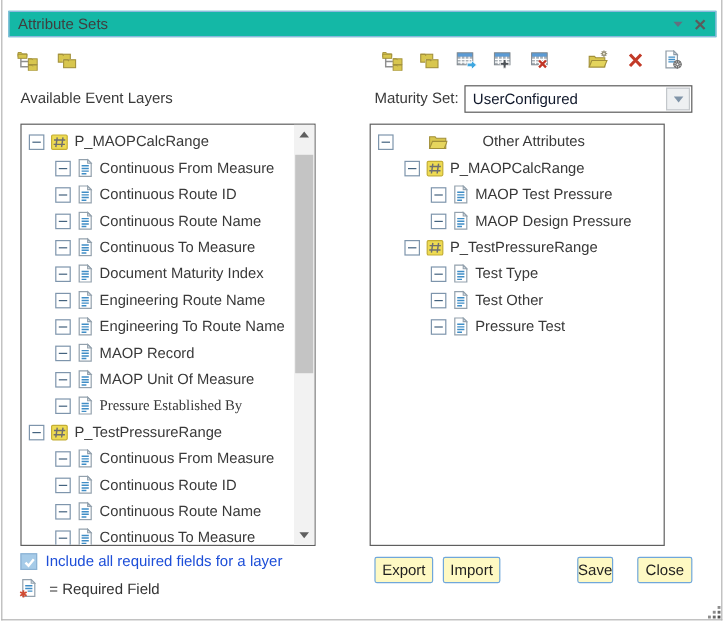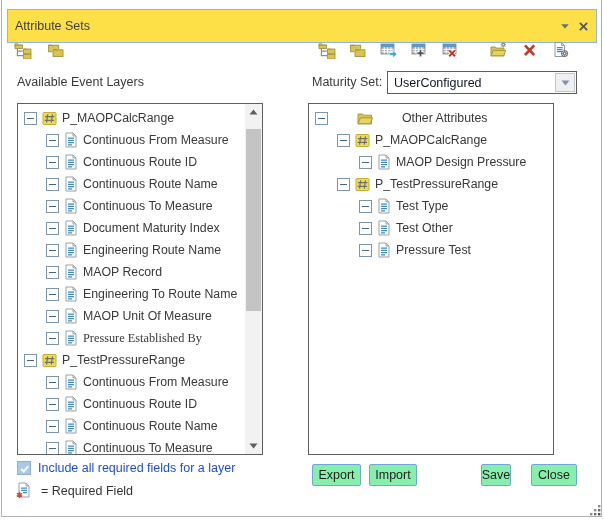--- a/index.html
+++ b/index.html
@@ -3,22 +3,22 @@
 <meta charset="utf-8">
 <style>
   html,body{margin:0;padding:0;}
   body{
     width:604px;height:521px;position:relative;background:#ffffff;
     font-family:"Liberation Sans", sans-serif;color:#3c3c3c;overflow:hidden;
   }
   .frame{position:absolute;left:1px;top:0;width:601px;height:517px;
     border:1px solid #b3b3b3;border-top:none;box-sizing:border-box;pointer-events:none;}
   
-  .titlebar{position:absolute;left:7px;right:7px;top:9px;height:34px;
-    background:#fde047;border:1px solid #8cb8df;box-sizing:border-box;
+  .titlebar{position:absolute;left:7px;right:7px;top:9px;height:22px;
+    background:#14b8a6;border:1px solid #8cb8df;box-sizing:border-box;
     display:flex;align-items:center;}
   .titlebar .title{font-size:12.5px;color:#3f3f3f;padding-left:7px;flex:1;}
   .tb-ctrl{display:flex;align-items:center;justify-content:center;width:18px;height:18px;cursor:pointer;}
   .tb-ctrl.close{margin-right:4px;}
   
   .toolbar{position:absolute;top:41px;display:flex;align-items:center;}
   .toolbar.left{left:14px;gap:15px;}
   .toolbar.right{left:318px;gap:13px;}
   .tool-btn{width:18px;height:18px;display:inline-flex;align-items:center;justify-content:center;cursor:pointer;}
   .tool-btn.group-gap{margin-left:17px;}
@@ -46,21 +46,21 @@
   .vscroll{position:absolute;top:0;bottom:0;right:0;width:17px;background:#f2f2f2;}
   .sb-btn{position:absolute;left:0;width:17px;height:16px;display:flex;align-items:center;justify-content:center;cursor:pointer;}
   .sb-btn.up{top:0;}
   .sb-btn.down{bottom:0;}
   .sb-thumb{position:absolute;left:1px;right:1px;top:25px;height:182px;background:#c4c4c4;cursor:pointer;}
   
   .chk-row{position:absolute;left:17px;top:461px;display:flex;align-items:center;gap:7px;font-size:12.5px;color:#1d4ed8;}
   .checkbox{width:14px;height:14px;background:#a6cbe8;border:1px solid #8cb2d4;box-sizing:border-box;
     display:flex;align-items:center;justify-content:center;cursor:pointer;}
   .req-row{position:absolute;left:16px;top:482px;display:flex;align-items:center;gap:5px;font-size:12.5px;color:#333;}
-  .btn{position:absolute;top:464px;height:22px;background:#86efac;border:1px solid #70a7da;
+  .btn{position:absolute;top:464px;height:22px;background:#fef9c3;border:1px solid #70a7da;
     box-sizing:border-box;font-size:12.5px;color:#1f1f1f;display:flex;align-items:center;justify-content:center;
     border-radius:2px;cursor:pointer;font-family:"Liberation Sans", sans-serif;}
   #btn-export{left:312px;width:49px;}
   #btn-import{left:369px;width:48px;}
   #btn-save{left:481px;width:30px;}
   #btn-close{left:531px;width:46px;}
   .grip{position:absolute;right:2px;bottom:4px;width:13px;height:13px;}
   svg{display:block;}
 </style>
 </head>
@@ -295,32 +295,32 @@
       </div>
       <div class="tree-row" style="padding-left: 28px;">
         <span class="expander"></span>
         <span class="node-ic">
           <svg width="14" height="16" viewBox="0 0 14 16">
             <path d="M2 1 H9 L12 4 V15 H2 z" fill="#ffffff" stroke="#93a1ad" stroke-width="1"></path>
             <path d="M9 1 V4 H12 z" fill="#dfe7ed" stroke="#93a1ad" stroke-width="0.9"></path>
             <path d="M4 6.2 H10 M4 8.4 H10 M4 10.6 H10 M4 12.8 H8" stroke="#3f8dc6" stroke-width="1.2"></path>
           </svg>
         </span>
+        <span class="tree-label">Engineering To Route Name</span>
+      </div>
+      <div class="tree-row" style="padding-left: 28px;">
+        <span class="expander"></span>
+        <span class="node-ic">
+          <svg width="14" height="16" viewBox="0 0 14 16">
+            <path d="M2 1 H9 L12 4 V15 H2 z" fill="#ffffff" stroke="#93a1ad" stroke-width="1"></path>
+            <path d="M9 1 V4 H12 z" fill="#dfe7ed" stroke="#93a1ad" stroke-width="0.9"></path>
+            <path d="M4 6.2 H10 M4 8.4 H10 M4 10.6 H10 M4 12.8 H8" stroke="#3f8dc6" stroke-width="1.2"></path>
+          </svg>
+        </span>
         <span class="tree-label">MAOP Record</span>
-      </div>
-      <div class="tree-row" style="padding-left: 28px;">
-        <span class="expander"></span>
-        <span class="node-ic">
-          <svg width="14" height="16" viewBox="0 0 14 16">
-            <path d="M2 1 H9 L12 4 V15 H2 z" fill="#ffffff" stroke="#93a1ad" stroke-width="1"></path>
-            <path d="M9 1 V4 H12 z" fill="#dfe7ed" stroke="#93a1ad" stroke-width="0.9"></path>
-            <path d="M4 6.2 H10 M4 8.4 H10 M4 10.6 H10 M4 12.8 H8" stroke="#3f8dc6" stroke-width="1.2"></path>
-          </svg>
-        </span>
-        <span class="tree-label">Engineering To Route Name</span>
       </div>
       <div class="tree-row" style="padding-left: 28px;">
         <span class="expander"></span>
         <span class="node-ic">
           <svg width="14" height="16" viewBox="0 0 14 16">
             <path d="M2 1 H9 L12 4 V15 H2 z" fill="#ffffff" stroke="#93a1ad" stroke-width="1"></path>
             <path d="M9 1 V4 H12 z" fill="#dfe7ed" stroke="#93a1ad" stroke-width="0.9"></path>
             <path d="M4 6.2 H10 M4 8.4 H10 M4 10.6 H10 M4 12.8 H8" stroke="#3f8dc6" stroke-width="1.2"></path>
           </svg>
         </span>
@@ -421,20 +421,31 @@
       </div>
       <div class="tree-row" style="padding-left: 28px;">
         <span class="expander"></span>
         <span class="node-ic">
           <svg width="15" height="15" viewBox="0 0 15 15">
             <rect x="1" y="1.5" width="13" height="12" rx="1" fill="#eedb52" stroke="#c4ae35" stroke-width="1"></rect>
             <path d="M5.7 3.4 L4.5 11.6 M10.5 3.4 L9.3 11.6 M3 5.7 H12.4 M2.7 9.3 H12.1" stroke="#6f6f6f" stroke-width="1.2" fill="none"></path>
           </svg>
         </span>
         <span class="tree-label">P_MAOPCalcRange</span>
+      </div>
+      <div class="tree-row" style="padding-left: 50px;">
+        <span class="expander"></span>
+        <span class="node-ic">
+          <svg width="14" height="16" viewBox="0 0 14 16">
+            <path d="M2 1 H9 L12 4 V15 H2 z" fill="#ffffff" stroke="#93a1ad" stroke-width="1"></path>
+            <path d="M9 1 V4 H12 z" fill="#dfe7ed" stroke="#93a1ad" stroke-width="0.9"></path>
+            <path d="M4 6.2 H10 M4 8.4 H10 M4 10.6 H10 M4 12.8 H8" stroke="#3f8dc6" stroke-width="1.2"></path>
+          </svg>
+        </span>
+        <span class="tree-label">MAOP Test Pressure</span>
       </div>
       <div class="tree-row" style="padding-left: 50px;">
         <span class="expander"></span>
         <span class="node-ic">
           <svg width="14" height="16" viewBox="0 0 14 16">
             <path d="M2 1 H9 L12 4 V15 H2 z" fill="#ffffff" stroke="#93a1ad" stroke-width="1"></path>
             <path d="M9 1 V4 H12 z" fill="#dfe7ed" stroke="#93a1ad" stroke-width="0.9"></path>
             <path d="M4 6.2 H10 M4 8.4 H10 M4 10.6 H10 M4 12.8 H8" stroke="#3f8dc6" stroke-width="1.2"></path>
           </svg>
         </span>

